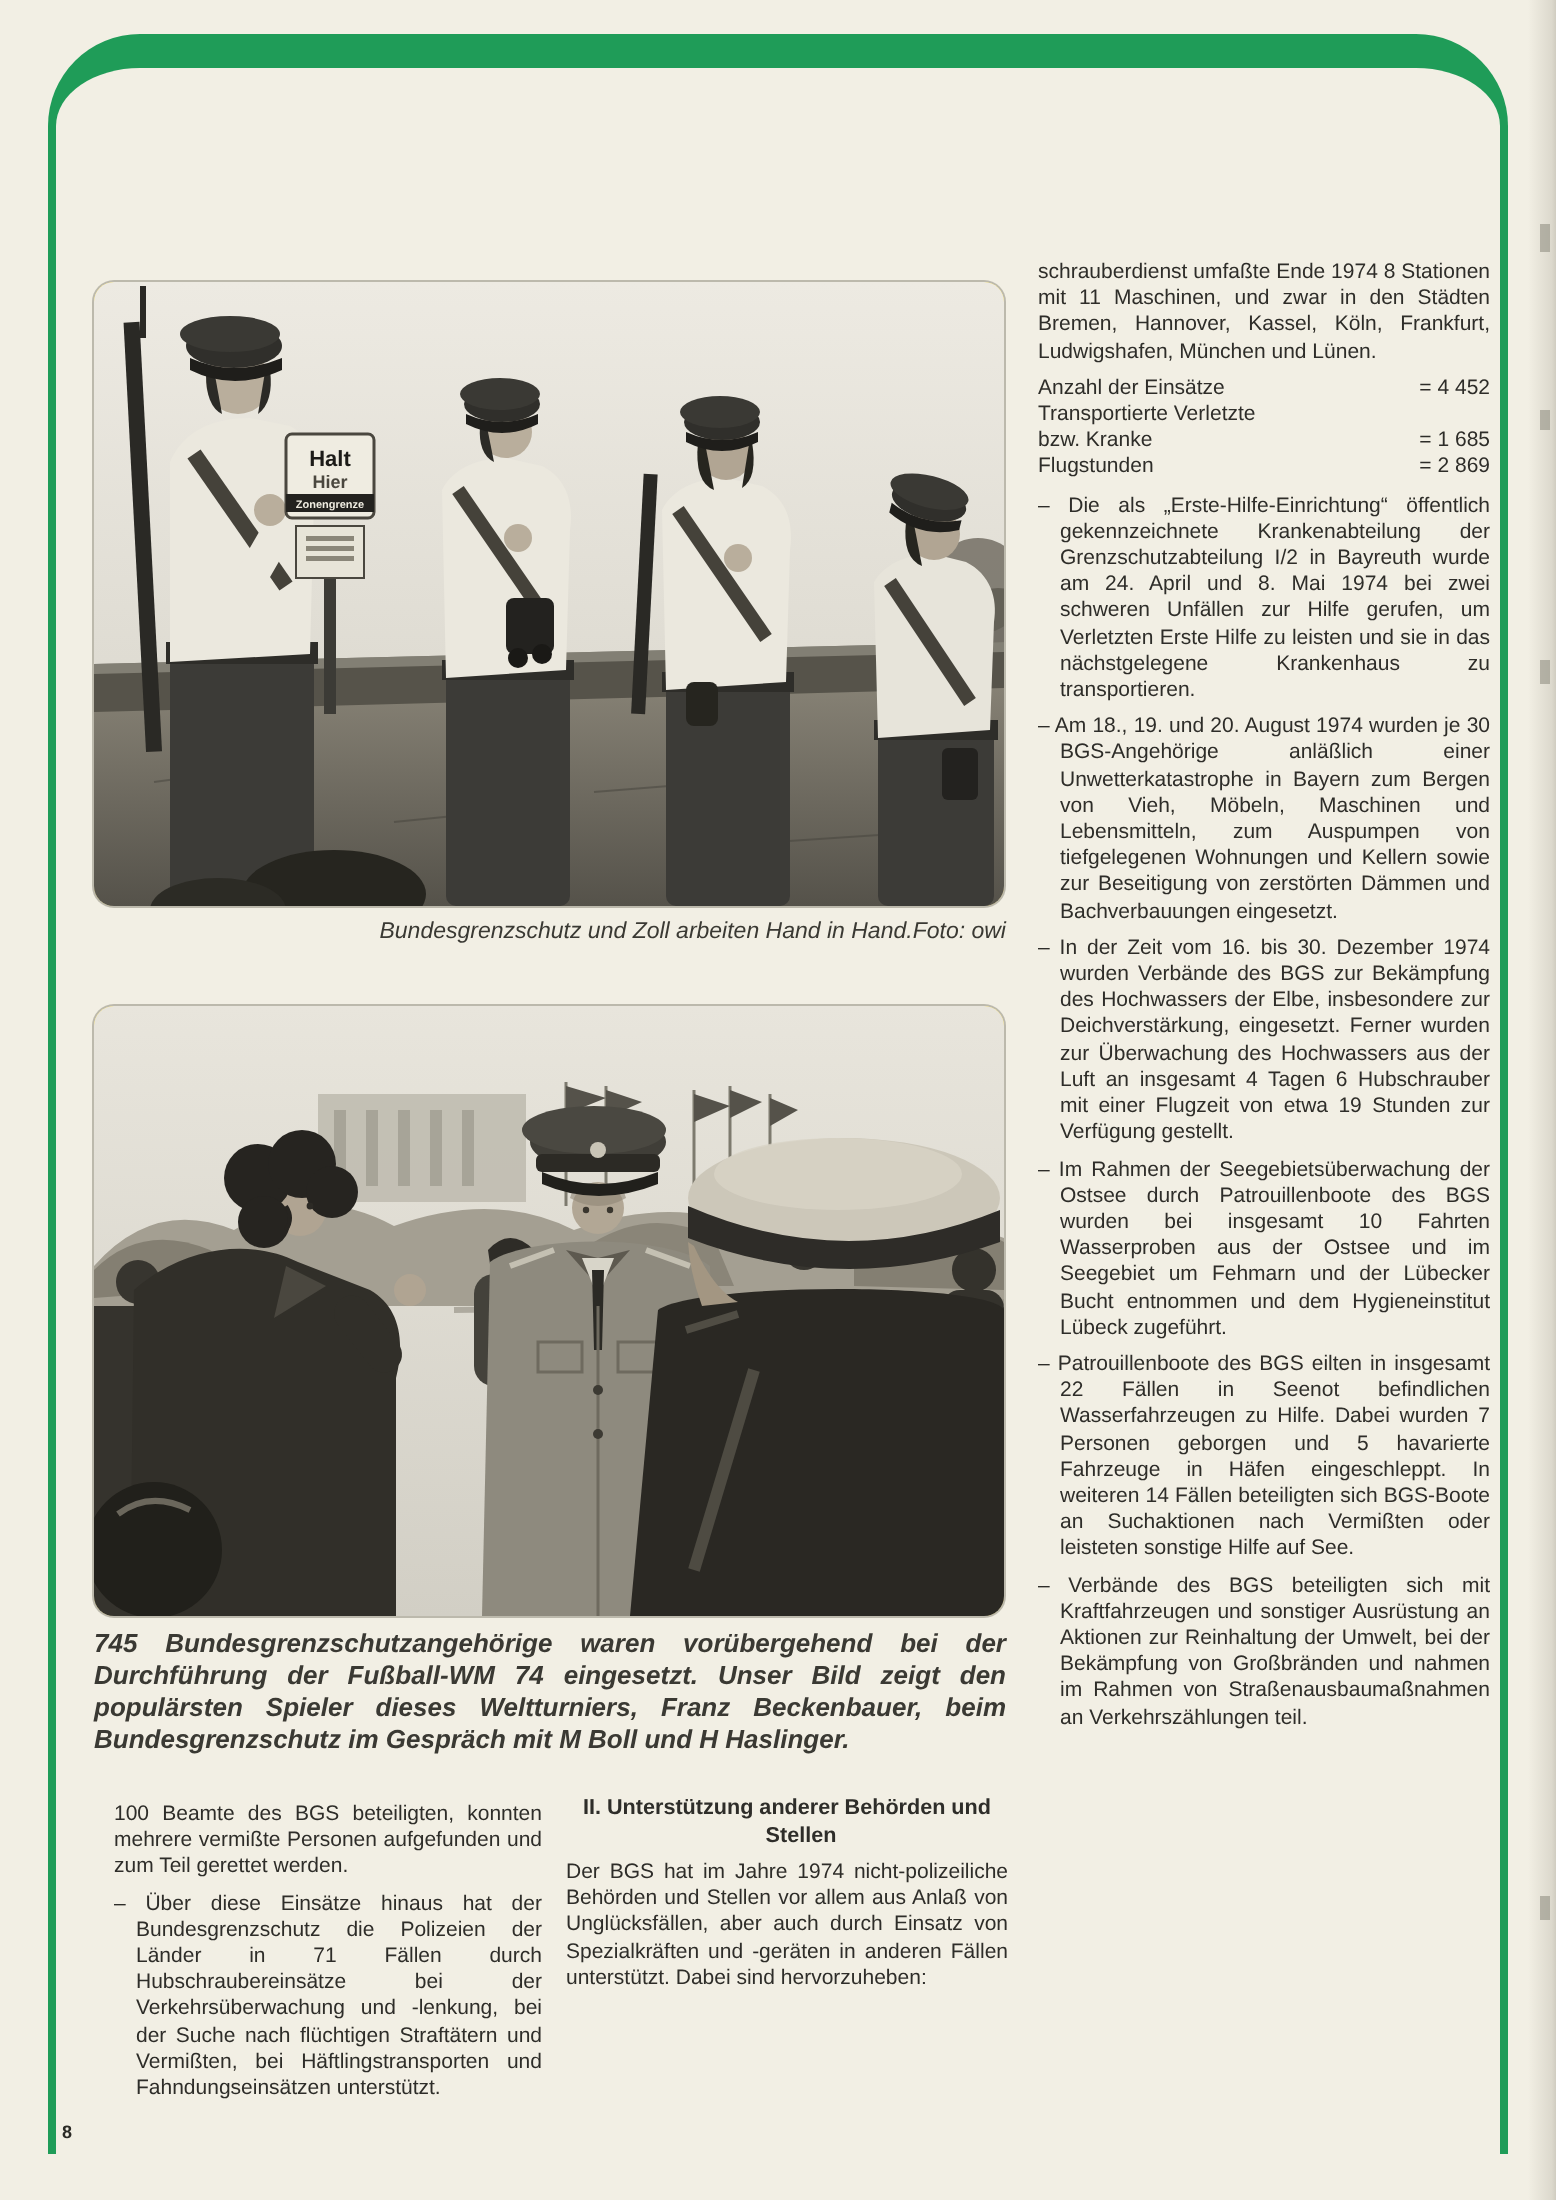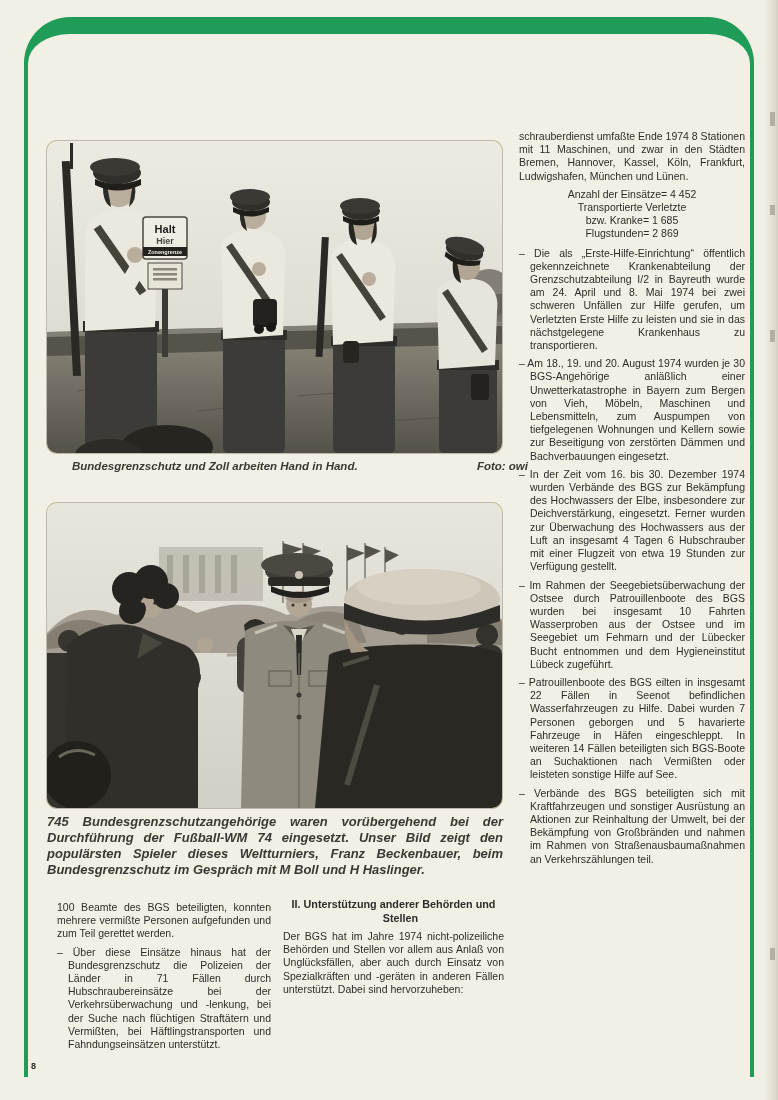--- a/index.html
+++ b/index.html
@@ -21,39 +21,39 @@
     border-width:17px 4px 0 4px;
     border-radius:46px 46px 0 0;
     pointer-events:none;
   }
 
   .photo{position:absolute;border-radius:10px;overflow:hidden;background:#fde047;
     box-shadow:0 0 0 1px rgba(90,85,70,.35);}
   .photo svg{display:block;}
 
   .caption1{position:absolute;left:47px;top:459px;width:456px;
-    display:flex;justify-content:space-between;
-    font-style:italic;font-weight:bold;font-size:11.5px;line-height:1.3;color:#3a3933;margin-left:25px;}
+    display:flex;justify-content:flex-end;
+    font-style:italic;font-weight:normal;font-size:11.5px;line-height:1.3;color:#3a3933;}
   .caption2{position:absolute;left:47px;top:814px;width:456px;
     font-style:italic;font-weight:bold;font-size:13px;line-height:16px;
     text-align:justify;color:#3a3933;}
 
   .col{position:absolute;font-size:10.5px;line-height:13.2px;text-align:justify;
     hyphens:auto;-webkit-hyphens:auto;overflow:hidden;}
   .col p{margin:0 0 5px 0;}
   .hang{padding-left:11px;text-indent:-11px;}
   .col-left{left:57px;top:901px;width:214px;height:190px;}
   .col-middle{left:283px;top:898px;width:221px;height:194px;}
   .col-right{left:519px;top:130px;width:226px;height:953px;}
 
   .mid-heading{font-weight:bold;font-size:10.8px;line-height:13.5px;
     margin:0 0 7px 0;padding-left:14px;text-indent:-14px;text-align:center;}
 
   .stats{margin:0 0 6px 0;}
-  .stats-row{display:flex;justify-content:center;line-height:13.2px;}
+  .stats-row{display:flex;justify-content:space-between;line-height:13.2px;}
   .stats-row .v{white-space:pre;}
 
   .page-number{position:absolute;left:31px;top:1061px;font-size:9px;font-weight:bold;color:#2b2a26;}
 </style>
 </head>
 <body>
 
 <div class="scan-edge"></div>
 <div class="tick" style="top:112px;height:14px;"></div>
 <div class="tick" style="top:205px;height:10px;"></div>

